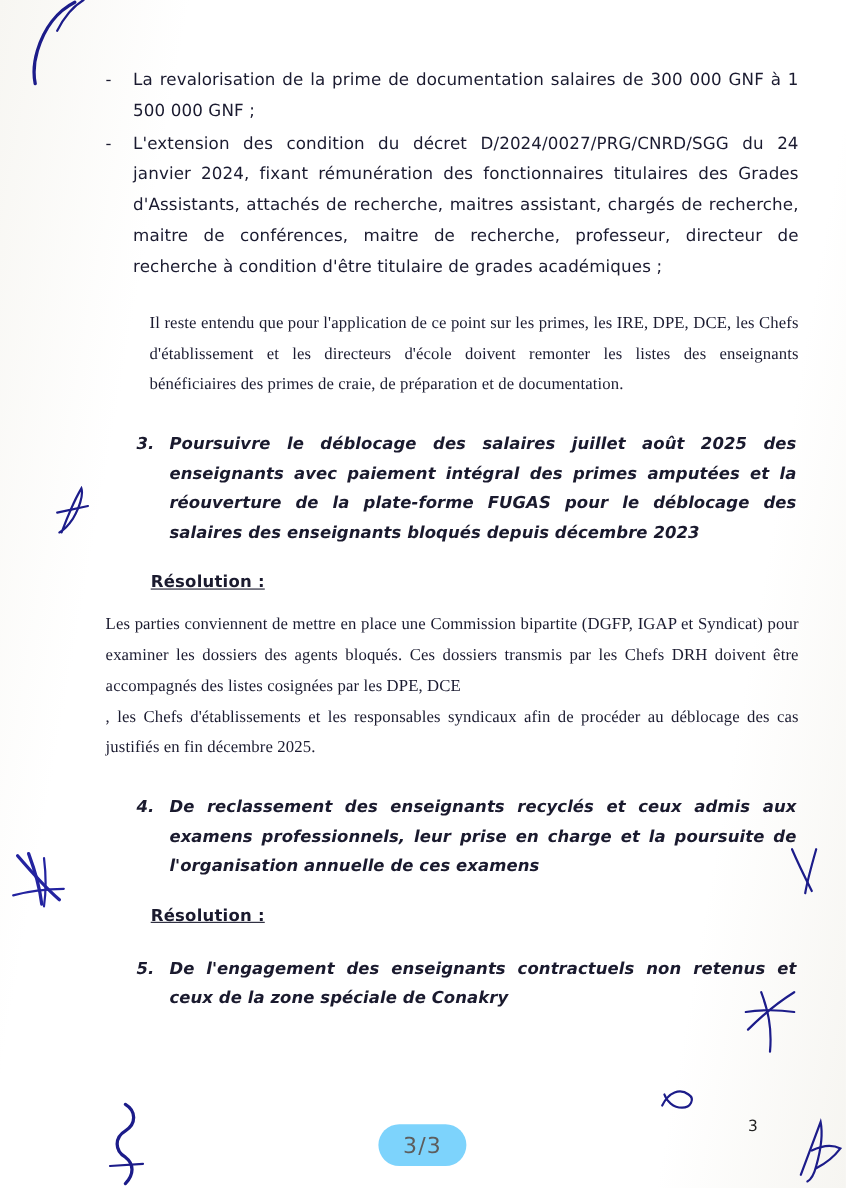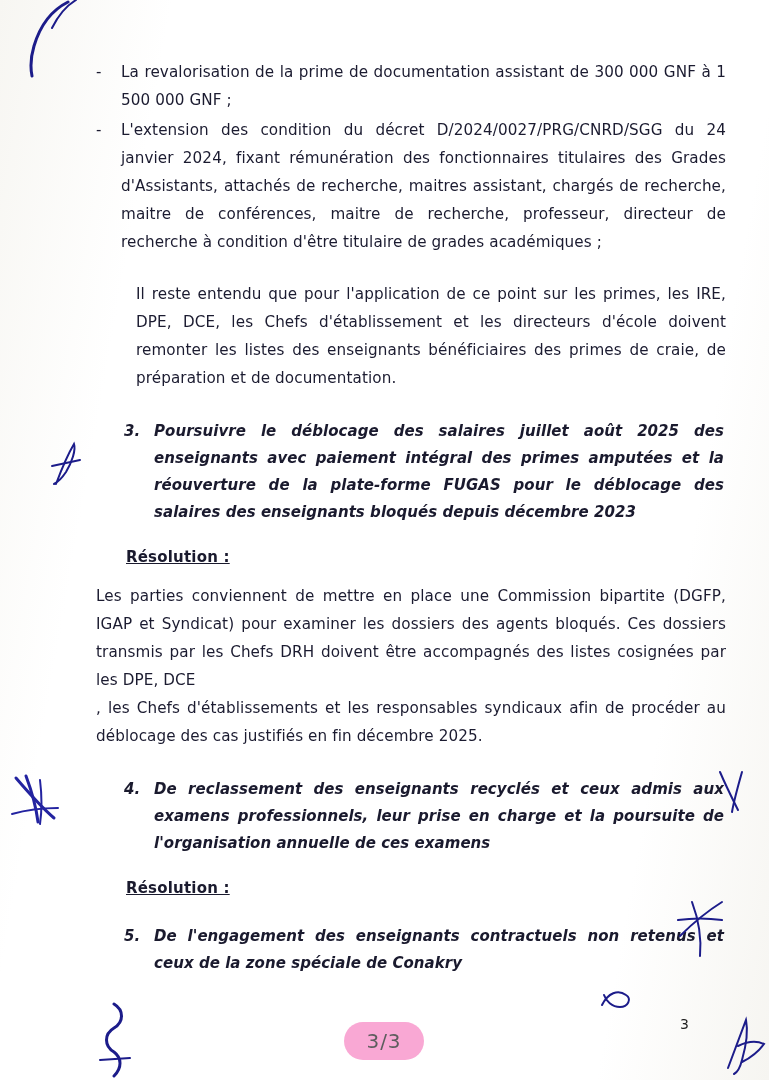--- a/index.html
+++ b/index.html
@@ -57,20 +57,21 @@
     letter-spacing: 0.1px;
   }
   b, .b { font-weight: normal; }
 
   .para {
     font-size: 15.2px;
     line-height: 28px;
     text-align: justify;
     color: #1b1b30;
     letter-spacing: 0.1px;
+    font-family: Liberation Serif, serif;
   }
   .indent-para {
     margin-left: 40px;
     width: 590px;
   }
 
   
   .num-item {
     display: flex;
     align-items: flex-start;
@@ -90,41 +91,41 @@
     font-weight: bold;
     font-style: italic;
     font-size: 15px;
     line-height: 27px;
     text-align: justify;
     letter-spacing: 0.05px;
   }
 
   .resolution {
     margin-top: 22px;
-    margin-left: 30px;
+    margin-left: 41px;
     font-weight: bold;
     font-size: 15px;
     text-decoration: underline;
     letter-spacing: 0.2px;
   }
 
   .body-block {
     margin-top: 16px;
     width: 630px;
   }
 
   
   .page-pill {
     position: absolute;
     left: 344px;
     top: 1022px;
     width: 80px;
     height: 38px;
     border-radius: 19px;
-    background: #f9a8d4;
+    background: #7dd3fc;
     display: flex;
     align-items: center;
     justify-content: center;
     font-size: 20px;
     color: #5d5d5d;
     letter-spacing: 1px;
   }
   .folio {
     position: absolute;
     left: 680px;
@@ -141,21 +142,21 @@
 <body>
 
 <div class="page">
   <div class="paper-tint"></div>
 
   <div class="content">
 
     <div class="bullet-row">
       <div class="bullet-dash">-</div>
       <div class="bullet-text">
-        <span>La revalorisation de la prime de documentation assistant de </span><b>300 000 GNF</b><span> à </span><b>1 500 000 GNF</b><span> ;</span>
+        <span>La revalorisation de la prime de documentation salaires de </span><b>300 000 GNF</b><span> à </span><b>1 500 000 GNF</b><span> ;</span>
       </div>
     </div>
 
     <div class="bullet-row">
       <div class="bullet-dash">-</div>
       <div class="bullet-text">
         <span>L'extension des condition du décret </span><b>D/2024/0027/PRG/CNRD/SGG du 24 janvier 2024</b><span>, fixant rémunération des fonctionnaires titulaires des Grades d'Assistants, attachés de recherche, maitres assistant, chargés de recherche, maitre de conférences, maitre de recherche, professeur, directeur de recherche à condition d'être titulaire de grades académiques ;</span>
       </div>
     </div>
 

